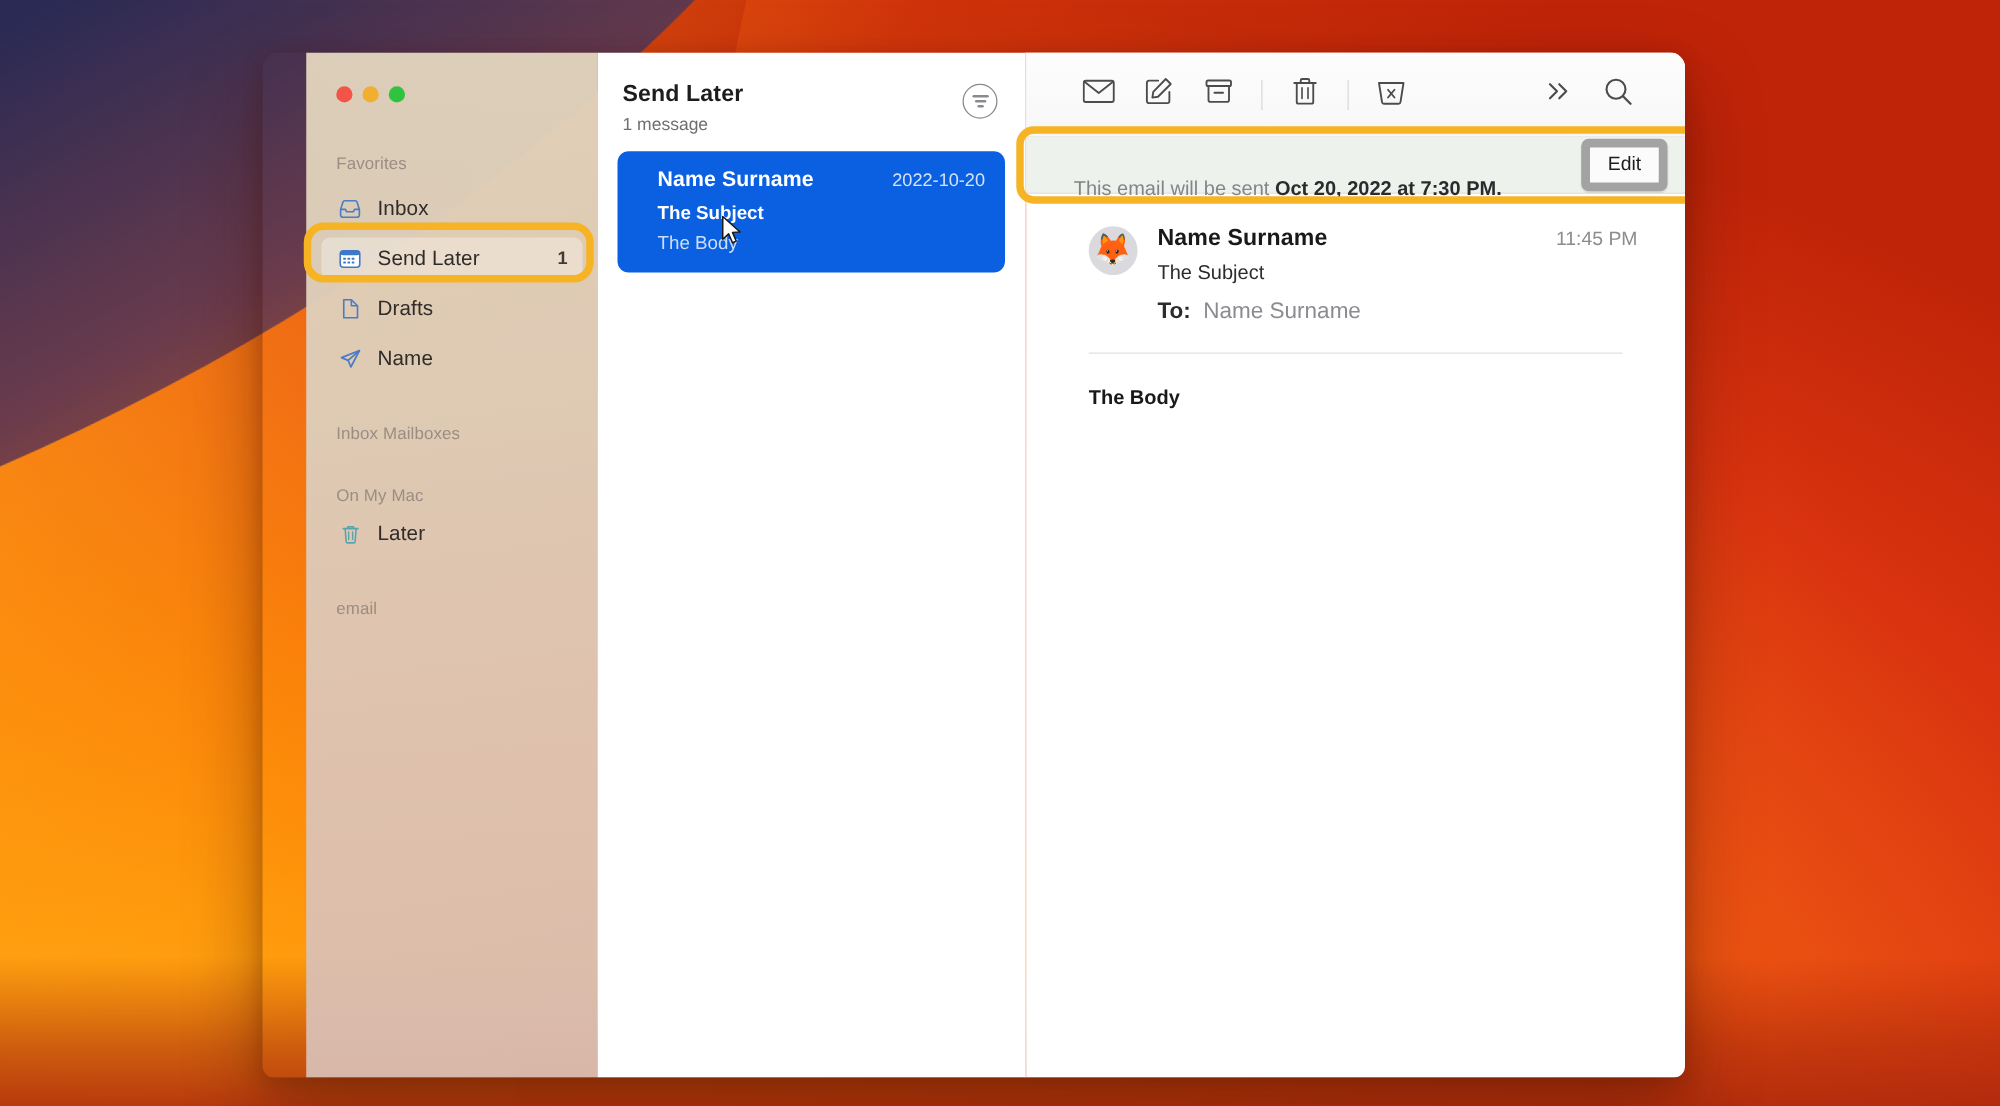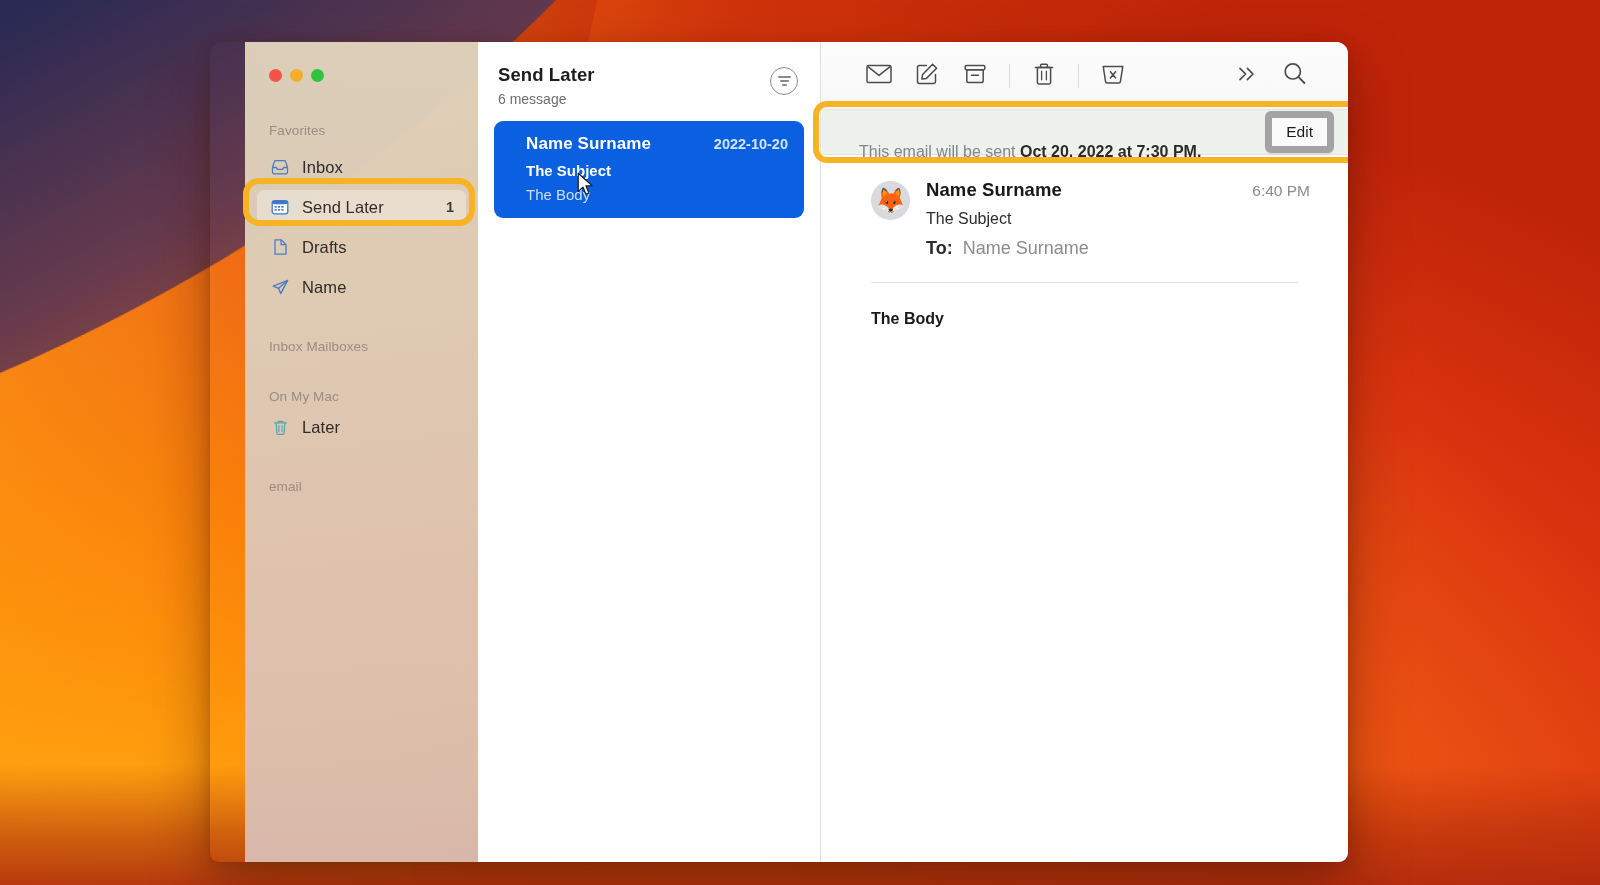--- a/index.html
+++ b/index.html
@@ -152,21 +152,21 @@
 
   .msg-item {
     margin:14px 16px 0 16px;
     border-radius:9px;
     padding:13px 16px 15px 32px;
     background:#0a60e0;
     position:relative;
   }
   .msg-row1 { display:flex; align-items:baseline; justify-content:space-between; }
   .msg-sender { font-size:17px; font-weight:700; color:#ffffff; letter-spacing:0.1px; }
-  .msg-date   { font-size:14.5px; font-weight:700; color:#d3e3fb; }
+  .msg-date   { font-size:14.5px; font-weight:400; color:#d3e3fb; }
   .msg-subject{ font-size:15px; font-weight:700; color:#ffffff; margin-top:8px; }
   .msg-preview{ font-size:15px; color:#ccdffa; margin-top:7px; }
 
   
   #reading-pane {
     flex:1 1 auto;
     background:#ffffff;
     position:relative;
     display:flex; flex-direction:column;
   }
@@ -347,21 +347,21 @@
 
     <div class="sb-section gap">email</div>
 
     <div id="sendlater-highlight"></div>
   </div>
 
   <div id="message-list">
     <div class="ml-header">
       <div>
         <div class="ml-title">Send Later</div>
-        <div class="ml-count">6 message</div>
+        <div class="ml-count">1 message</div>
       </div>
       <div class="filter-btn">
         <i></i>
           <i></i>
           <i></i>
       </div>
     </div>
 
     <div class="msg-item">
       <div class="msg-row1">
@@ -444,21 +444,21 @@
         <button class="edit-btn">Edit</button>
       </div>
       <div id="banner-highlight"></div>
     </div>
 
     <div class="email-head">
       <div class="avatar">🦊</div>
       <div class="eh-fields">
         <div class="eh-row">
           <span class="eh-name">Name Surname</span>
-          <span class="eh-time">6:40 PM</span>
+          <span class="eh-time">11:45 PM</span>
         </div>
         <div class="eh-subject">The Subject</div>
         <div class="eh-to">
           <span class="lbl">To:</span><span class="val">Name Surname</span>
         </div>
       </div>
     </div>
 
     <div class="eh-divider"></div>
     <div class="email-body">The Body</div>

